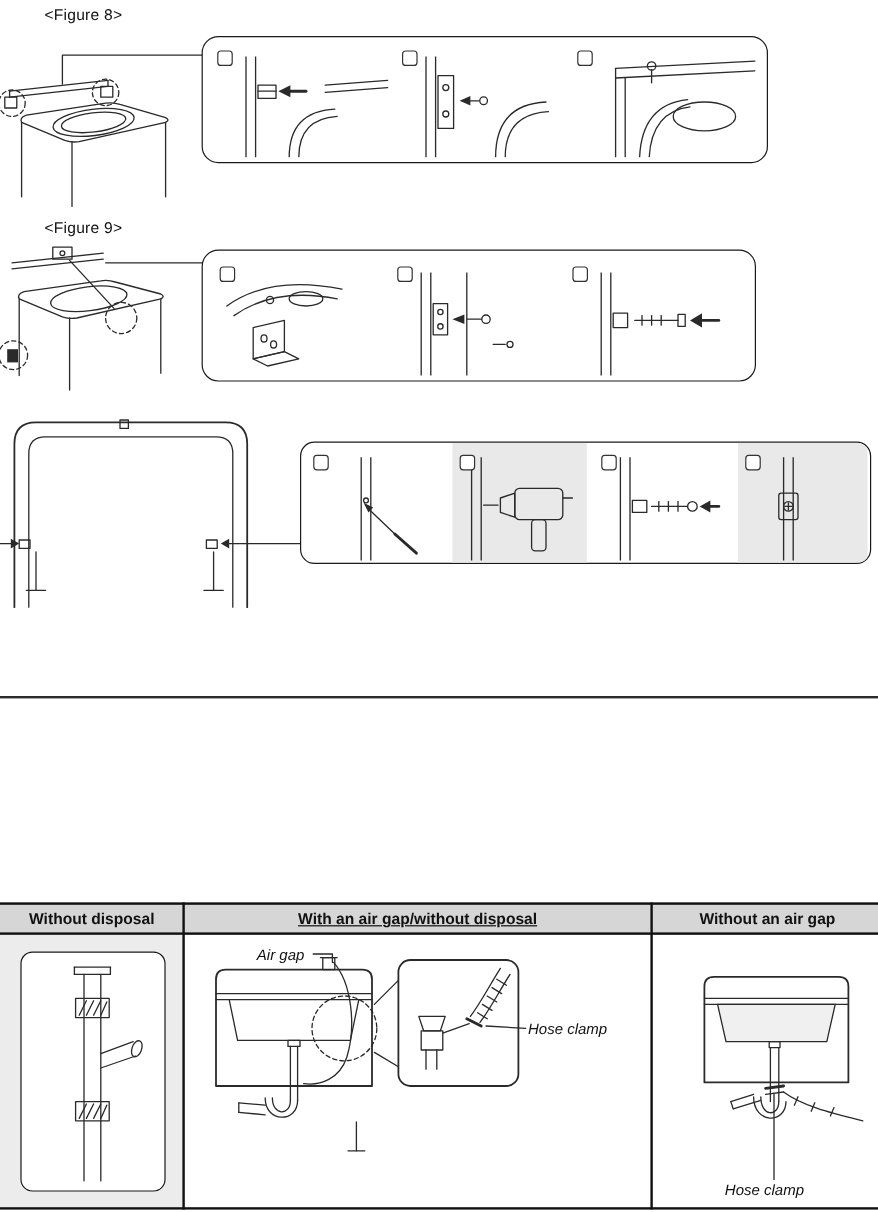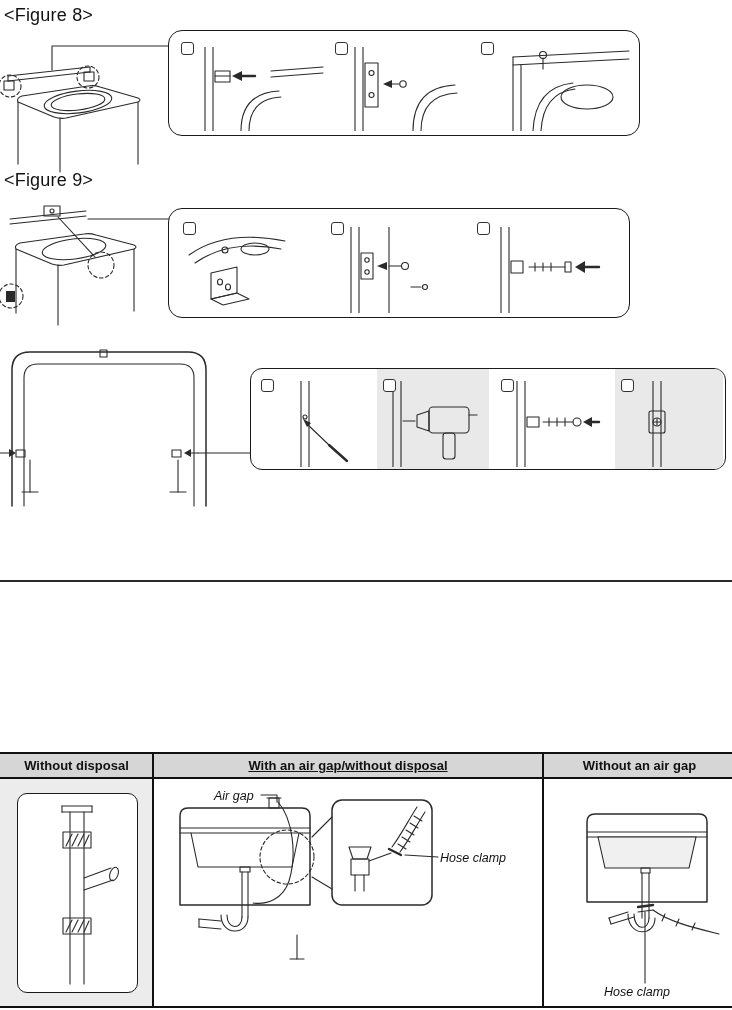--- a/index.html
+++ b/index.html
@@ -1,19 +1,19 @@
 <!DOCTYPE html>
 <html><head>
 <meta charset="utf-8">
 <style>
   * { margin:0; padding:0; box-sizing:border-box; }
   body { font-family:"Liberation Sans", sans-serif; background:#ffffff; }
   .page { position:relative; width:732px; height:1010px; background:#fff; color:#111; overflow:hidden; }
   .abs { position:absolute; }
-  .fig-label { font-size:18px; color:#111; letter-spacing:.2px; }
+  .fig-label { font-size:13px; color:#111; letter-spacing:.2px;margin-left:33px; }
   .panel { position:absolute; border:1.6px solid #1a1a1a; border-radius:14px; background:#fff; }
   .stepbox { position:absolute; width:13px; height:13px; border:1.4px solid #333; border-radius:3px; background:#fff; z-index:3; }
   .shade { position:absolute; background:#e9e9e9; z-index:1; }
   .panel svg { position:absolute; z-index:2; display:block; }
   svg { display:block; }
   .ln { stroke:#2a2a2a; stroke-width:1.1; fill:none; stroke-linecap:round; stroke-linejoin:round; }
   .lnb { stroke:#2a2a2a; stroke-width:1.5; fill:none; stroke-linecap:round; stroke-linejoin:round; }
   .lnth { stroke:#2a2a2a; stroke-width:2.4; fill:none; stroke-linecap:round; }
   .dash { stroke-dasharray:3.5 2.6; }
   .filld { fill:#2a2a2a; stroke:none; }
@@ -92,21 +92,21 @@
       <line x1="40" y1="10" x2="40" y2="84" class="ln"></line>
       <line x1="48" y1="18" x2="48" y2="84" class="ln"></line>
       <circle cx="70" cy="8" r="3.5" class="ln"></circle>
       <line x1="70" y1="11" x2="70" y2="22" class="ln"></line>
       <path d="M60,84 Q62,40 100,36" class="ln"></path>
       <path d="M68,84 Q70,46 102,42" class="ln"></path>
       <ellipse cx="114" cy="50" rx="26" ry="12" class="ln"></ellipse>
     </svg>
   </div>
 
-  <div class="abs fig-label" style="left:4px; top:170px;">&lt;Figure 9&gt;</div>
+  <div class="abs fig-label" style="left:4px; top:182px;">&lt;Figure 9&gt;</div>
 
   <svg class="abs" style="left:0; top:193px;" width="170" height="145" viewBox="0 0 170 145">
     <polyline points="88,26 170,26" class="ln"></polyline>
     <line x1="10" y1="26" x2="86" y2="18" class="ln"></line>
     <line x1="10" y1="31" x2="86" y2="23" class="ln"></line>
     <rect x="44" y="13" width="16" height="10" class="ln"></rect>
     <circle cx="52" cy="18" r="2" class="ln"></circle>
     <line x1="58" y1="24" x2="95" y2="64" class="ln"></line>
     <circle cx="101" cy="72" r="13" class="ln dash"></circle>
     <path d="M16,56 Q14,52 20,50 L84,41 Q90,40 96,42 L134,52 Q138,54 134,56 L64,72 Q58,73 52,71 Z" class="ln"></path>

